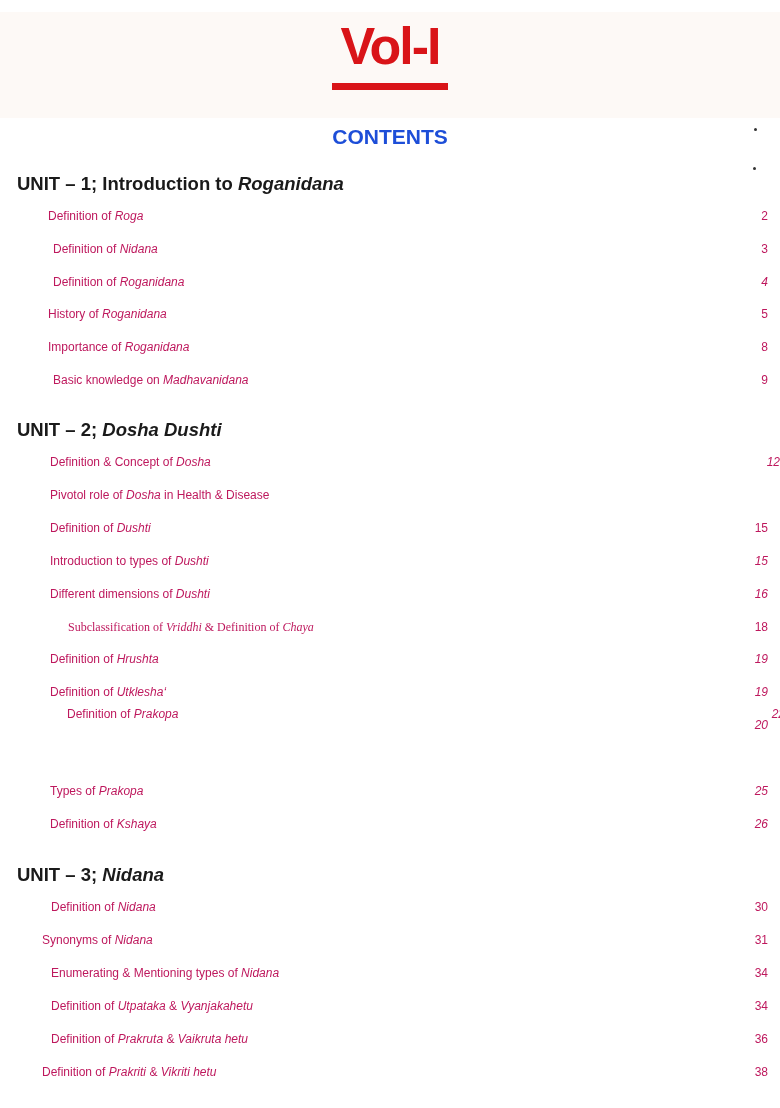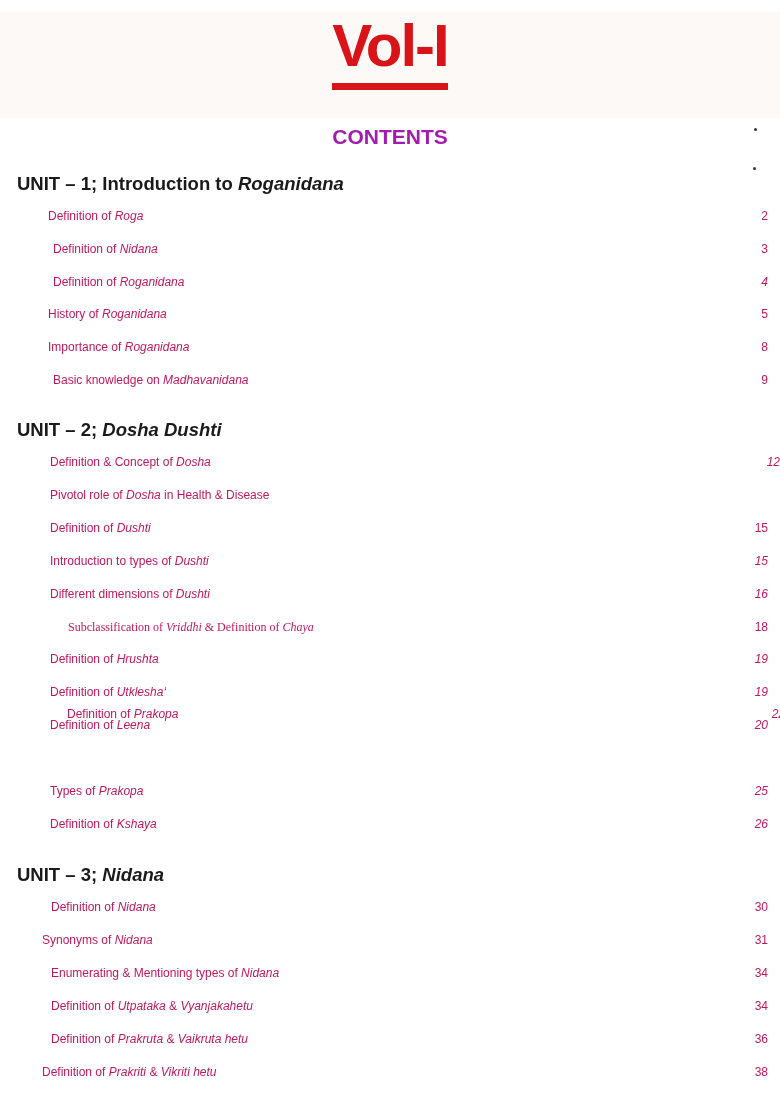--- a/index.html
+++ b/index.html
@@ -21,40 +21,40 @@
       width: 780px; height: 106px;
       background: #fdf9f6;
     }
     .vol-title {
       position: absolute;
       left: 0; top: 10px;
       width: 780px;
       text-align: center;
       font-family: "Liberation Sans", sans-serif;
       font-weight: bold;
-      font-size: 60px;
+      font-size: 52px;
       line-height: 72px;
       color: #d91418;
       letter-spacing: -2px;
     }
     .vol-underline {
       position: absolute;
       left: 332px; top: 83px;
       width: 116px; height: 7px;
       background: #d91418;
     }
     .contents-heading {
       position: absolute;
       left: 0; top: 124px;
       width: 780px;
       text-align: center;
       font-weight: bold;
       font-size: 21px;
       line-height: 26px;
-      color: #a21caf;
+      color: #1d4ed8;
     }
     .stray-dot {
       position: absolute;
       width: 3px; height: 3px;
       border-radius: 50%;
       background: #333;
     }
     .unit-heading {
       position: absolute;
       left: 17px;
@@ -159,21 +159,20 @@
     </div>
     <div class="toc-row" style="top: 646.4px;">
       <span class="entry-title" style="left: 50px;"><span>Definition of </span><em>Hrushta</em></span>
       <span class="page-no italic">19</span>
     </div>
     <div class="toc-row" style="top: 679.3px;">
       <span class="entry-title" style="left: 50px;"><span>Definition of </span><em>Utklesha‘</em></span>
       <span class="page-no italic">19</span>
     </div>
     <div class="toc-row" style="top: 712.2px;">
-      <span class="entry-title" style="left: 50px;"><span>Definition of </span><em>Leena</em></span>
       <span class="page-no italic">20</span>
     </div>
     <div class="toc-row" style="top: 701px; margin-left: 17px;">
       <span class="entry-title" style="left: 50px;"><span>Definition of </span><em>Prakopa</em></span>
       <span class="page-no italic">22</span>
     </div>
     <div class="toc-row" style="top: 778px;">
       <span class="entry-title" style="left: 50px;"><span>Types of </span><em>Prakopa</em></span>
       <span class="page-no italic">25</span>
     </div>

